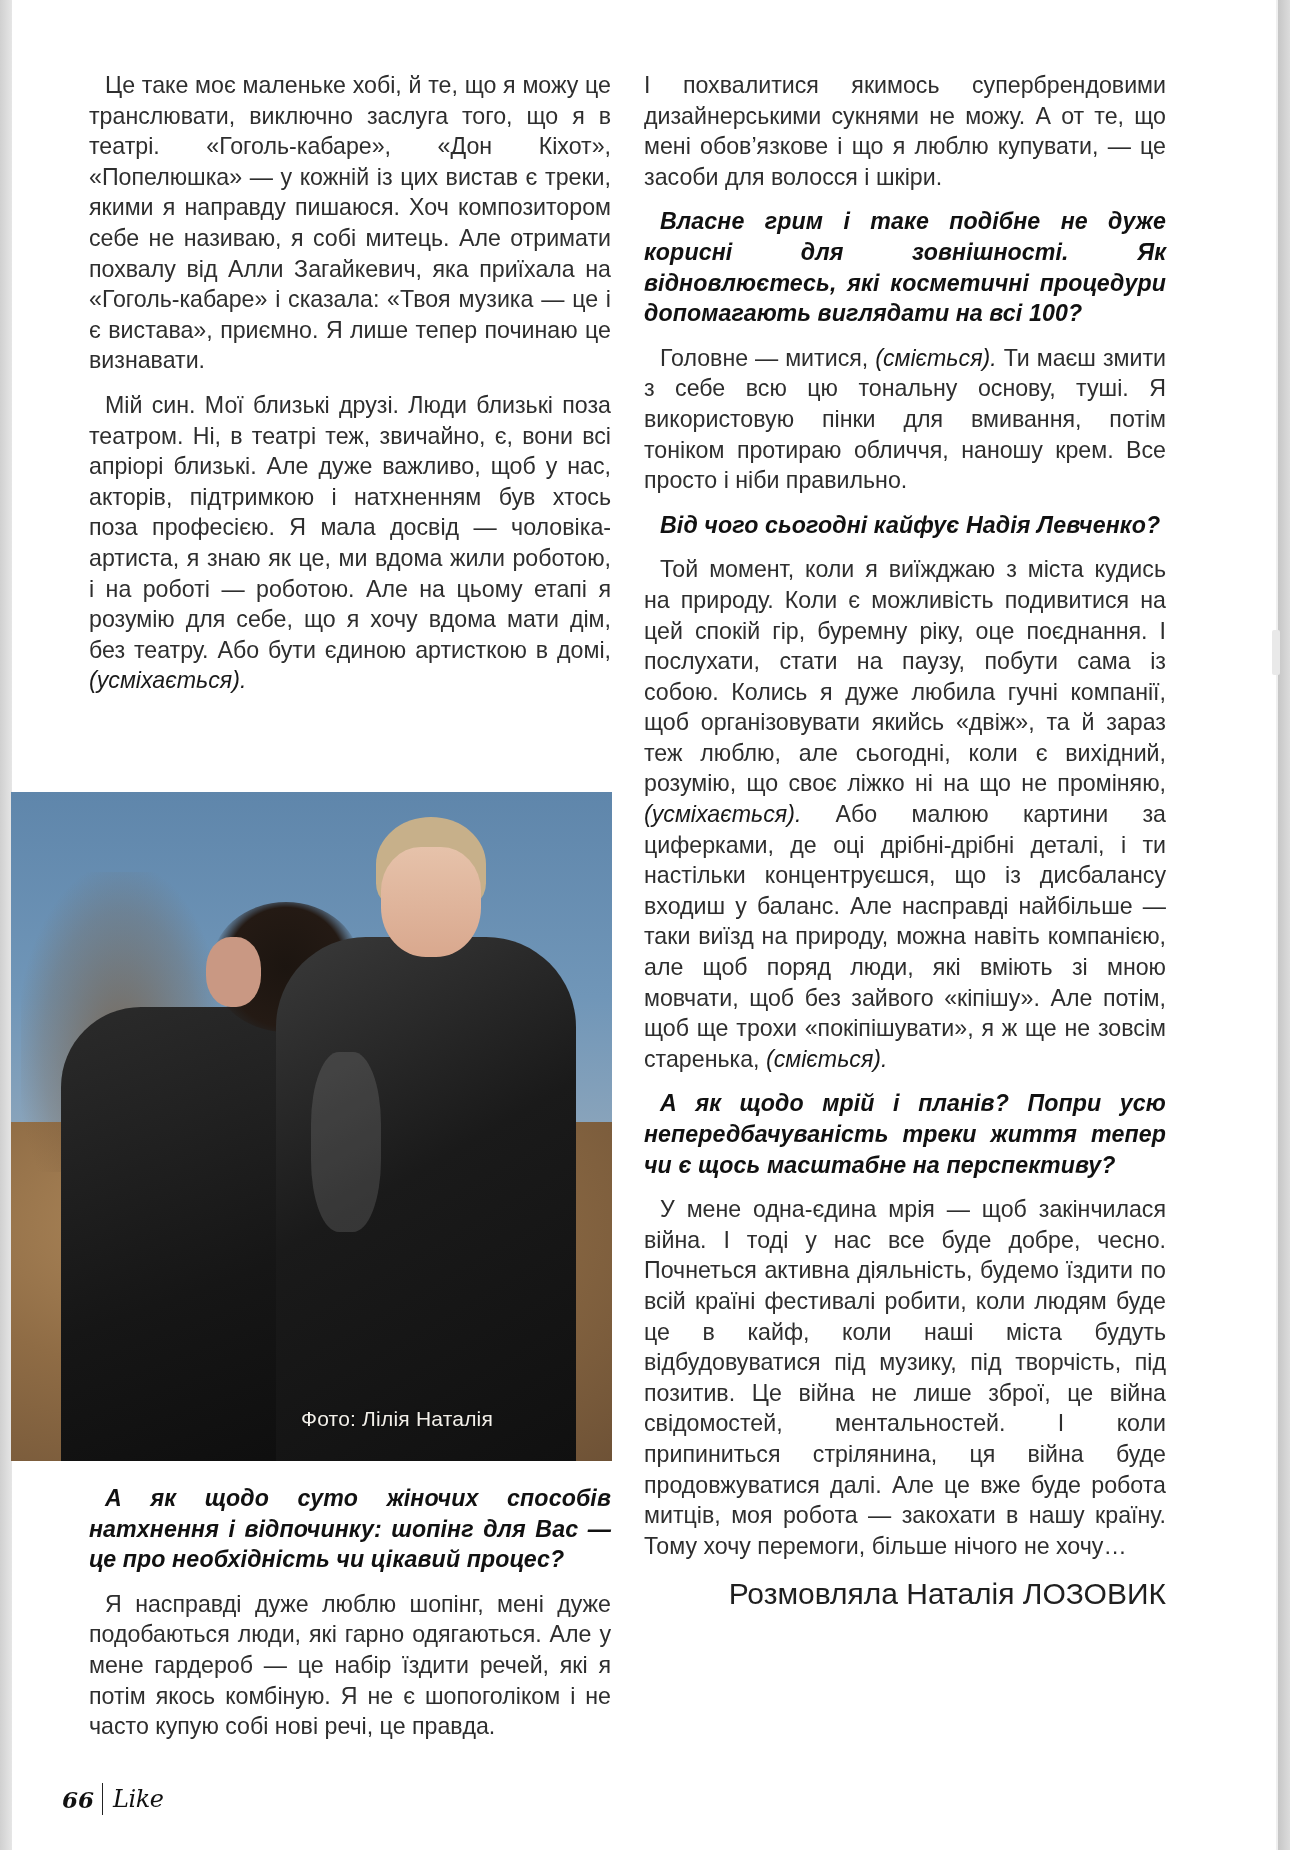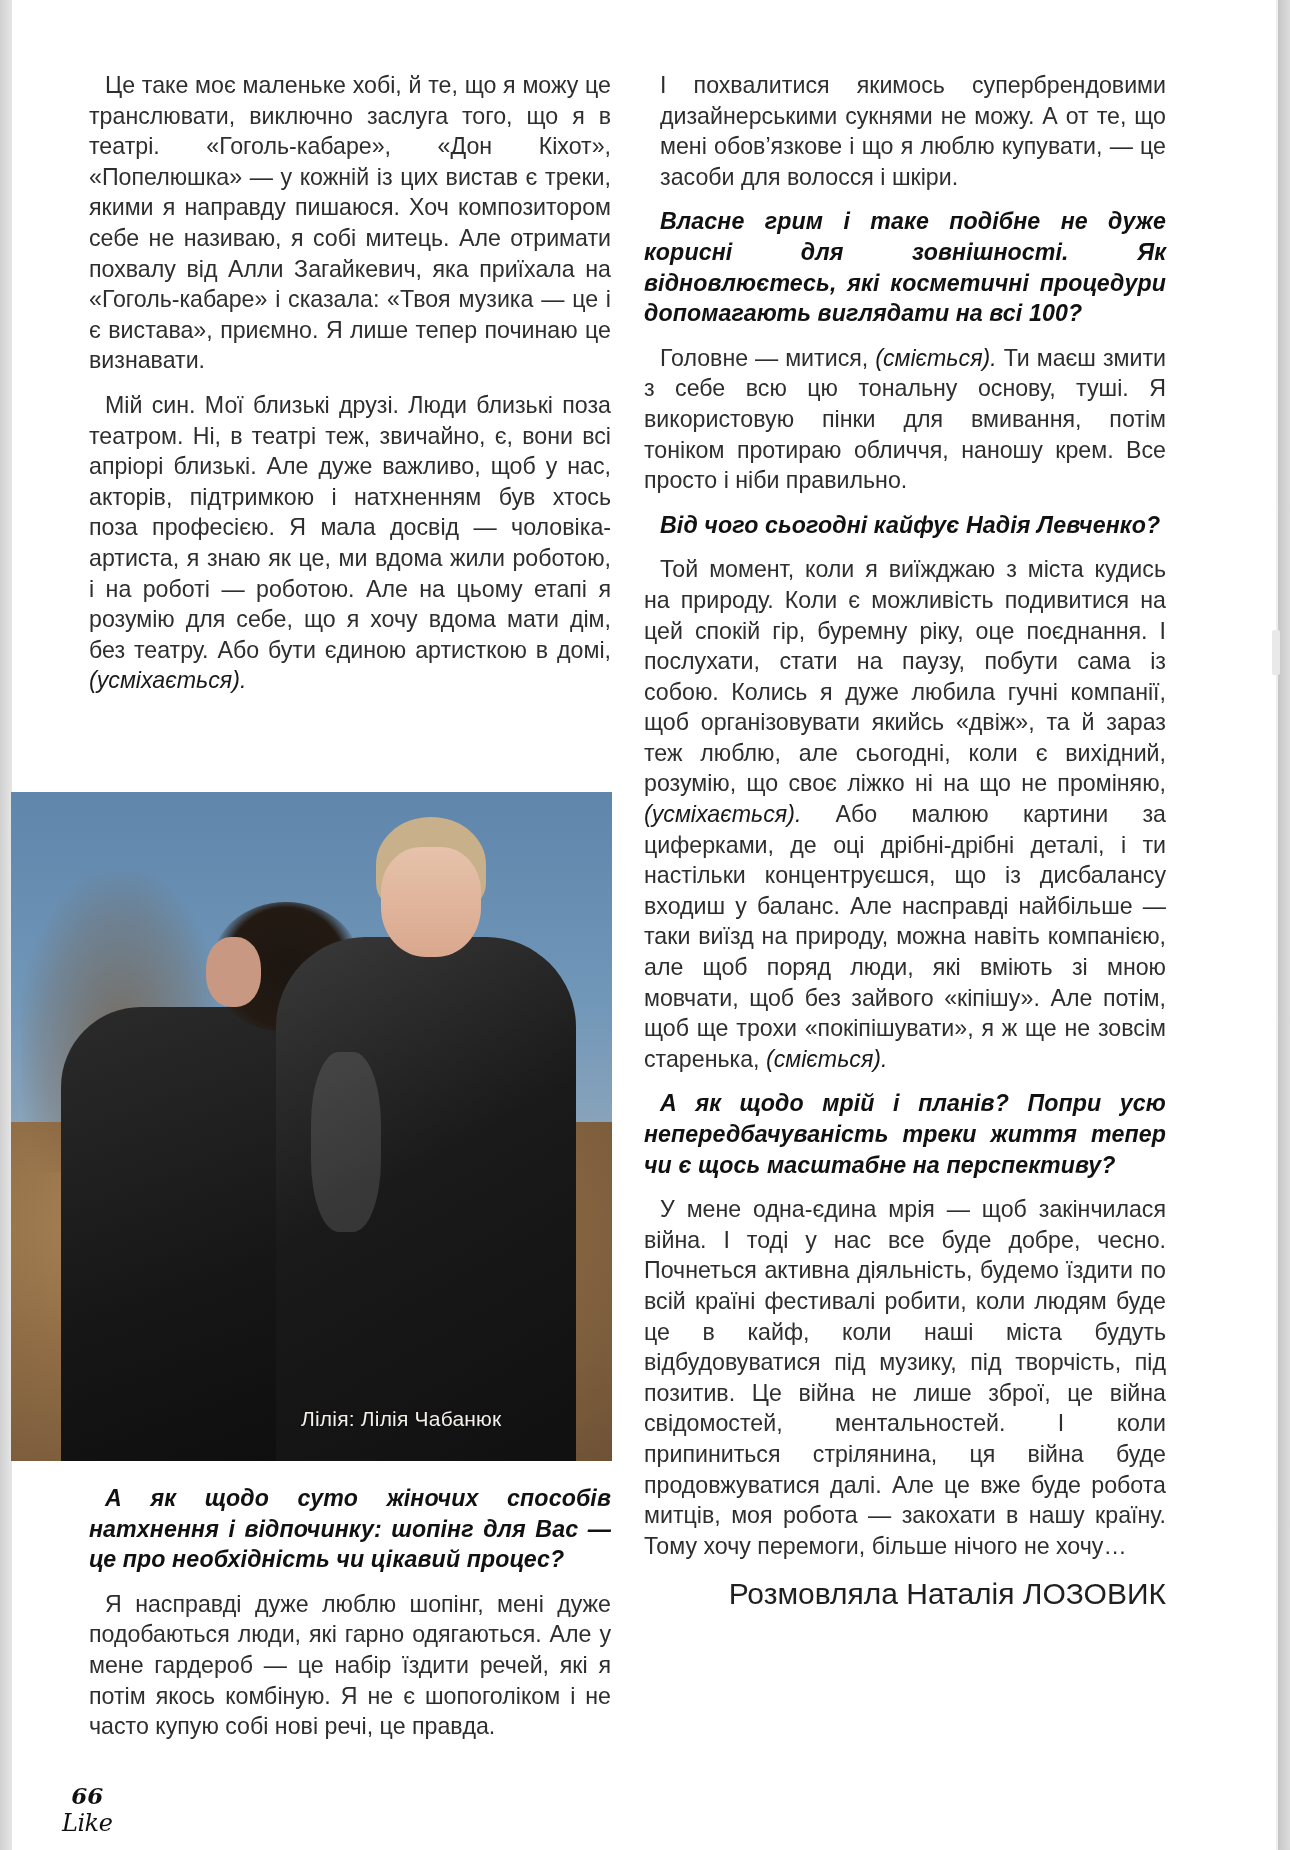--- a/index.html
+++ b/index.html
@@ -13,21 +13,21 @@
     .page { position: absolute; left: 12px; top: 0; width: 1264px; height: 1850px; background: #ffffff; }
     .page-edge { position: absolute; left: 1264px; top: 0; width: 3px; height: 1850px; background: #efefef; }
     .faint-tab { position: absolute; left: 1272px; top: 630px; width: 8px; height: 45px; background: #e9e9e9; border-radius: 2px; }
 
     .col { position: absolute; font-size: 23.2px; line-height: 30.6px; text-align: justify; }
     .col-left { left: 89px; top: 70px; width: 522px; }
     .col-left-bottom { left: 89px; top: 1483px; width: 522px; }
     .col-right { left: 644px; top: 70px; width: 522px; }
 
     p.body { text-indent: 16px; margin-bottom: 14px; color: #2e2e2e; }
-    p.body.noindent { text-indent: 0; margin-left: 16px; }
+    p.body.noindent { text-indent: 0; }
     p.q { font-weight: bold; font-style: italic; text-indent: 16px; margin-bottom: 14px; color: #111; letter-spacing: 0.1px; }
     em.aside { font-style: italic; font-weight: normal; color: #1a1a1a; }
 
     .photo { position: absolute; left: 11px; top: 792px; width: 601px; height: 669px; overflow: hidden;
       background: linear-gradient(180deg, #6f93b3 0%, #7e9cb8 35%, #9aa8b2 48%, #a58d6b 60%, #8a6c48 80%, #6b5238 100%); }
     .photo .sky { position: absolute; left: 0; top: 0; width: 601px; height: 340px;
       background: linear-gradient(180deg, #5f86ab 0%, #7096b8 60%, #8aa4bb 100%); }
     .photo .grass { position: absolute; left: 0; top: 330px; width: 601px; height: 340px;
       background: radial-gradient(ellipse at 30% 30%, #b08a5c 0%, #8f6c45 45%, #6e5236 100%); }
     .photo .tree { position: absolute; left: 10px; top: 80px; width: 200px; height: 300px;
@@ -44,21 +44,21 @@
       background: linear-gradient(180deg, #e6c2aa 0%, #d9a88e 100%); }
     .photo .man-body { position: absolute; left: 265px; top: 145px; width: 300px; height: 530px;
       border-radius: 90px 90px 0 0; background: linear-gradient(150deg, #3a3a3a 0%, #1a1a1a 45%, #101010 100%); }
     .photo .jacket-shine { position: absolute; left: 300px; top: 260px; width: 70px; height: 180px; border-radius: 40%;
       background: rgba(160,160,160,0.22); }
     .photo .credit { position: absolute; left: 290px; top: 615px; font-size: 21px; color: #f3f0ea; letter-spacing: 0.2px;
       text-shadow: 0 0 3px rgba(0,0,0,0.35); }
 
     .signature { text-align: right; font-size: 30px; margin-top: 18px; color: #1f1f1f; }
 
-    .footer { position: absolute; left: 62px; top: 1782px; height: 34px; display: flex; align-items: center; flex-direction: column; }
+    .footer { position: absolute; left: 62px; top: 1782px; height: 34px; display: flex; align-items: center; }
     .footer .num { font-family: "DejaVu Serif", serif; font-weight: bold; font-style: italic; font-size: 23px; color: #111; }
     .footer .sep { width: 1px; height: 32px; background: #222; margin: 0 10px 0 8px; }
     .footer .brand { font-family: "DejaVu Serif", serif; font-weight: normal; font-style: italic; font-size: 24px; color: #111; letter-spacing: -0.5px; }
   </style>
 </head>
 <body>
 
 <div class="left-shadow"></div>
 <div class="page">
   <div class="page-edge"></div>
@@ -75,21 +75,21 @@
   <div class="sky"></div>
   <div class="grass"></div>
   <div class="tree"></div>
   <div class="woman-body"></div>
   <div class="woman-hair"></div>
   <div class="woman-face"></div>
   <div class="man-body"></div>
   <div class="jacket-shine"></div>
   <div class="man-hair"></div>
   <div class="man-face"></div>
-  <div class="credit">Лілія: Лілія Чабанюк</div>
+  <div class="credit">Фото: Лілія Наталія</div>
 </div>
 
 <div class="col col-left-bottom">
   <p class="q">А як щодо суто жіночих способів натхнення і відпочинку: шопінг для Вас — це про необхідність чи цікавий процес?</p>
   <p class="body">Я насправді дуже люблю шопінг, мені дуже подобаються люди, які гарно одягаються. Але у мене гардероб — це набір їздити речей, які я потім якось комбіную. Я не є шопоголіком і не часто купую собі нові речі, це правда.</p>
 </div>
 
 <div class="col col-right">
   <p class="body noindent">І похвалитися якимось супербрендовими дизайнерськими сукнями не можу. А от те, що мені обов’язкове і що я люблю купувати, — це засоби для волосся і шкіри.</p>
   <p class="q">Власне грим і таке подібне не дуже корисні для зовнішності. Як відновлюєтесь, які косметичні процедури допомагають виглядати на всі 100?</p>

